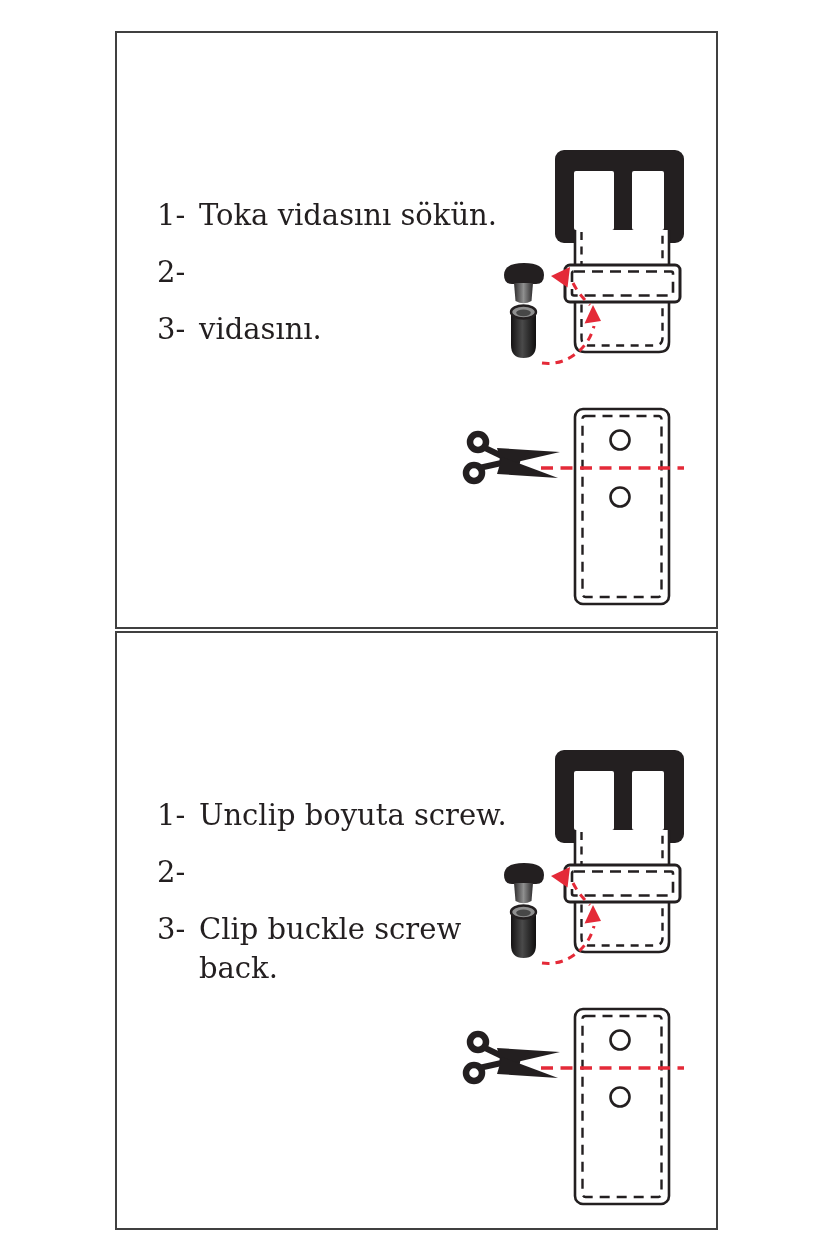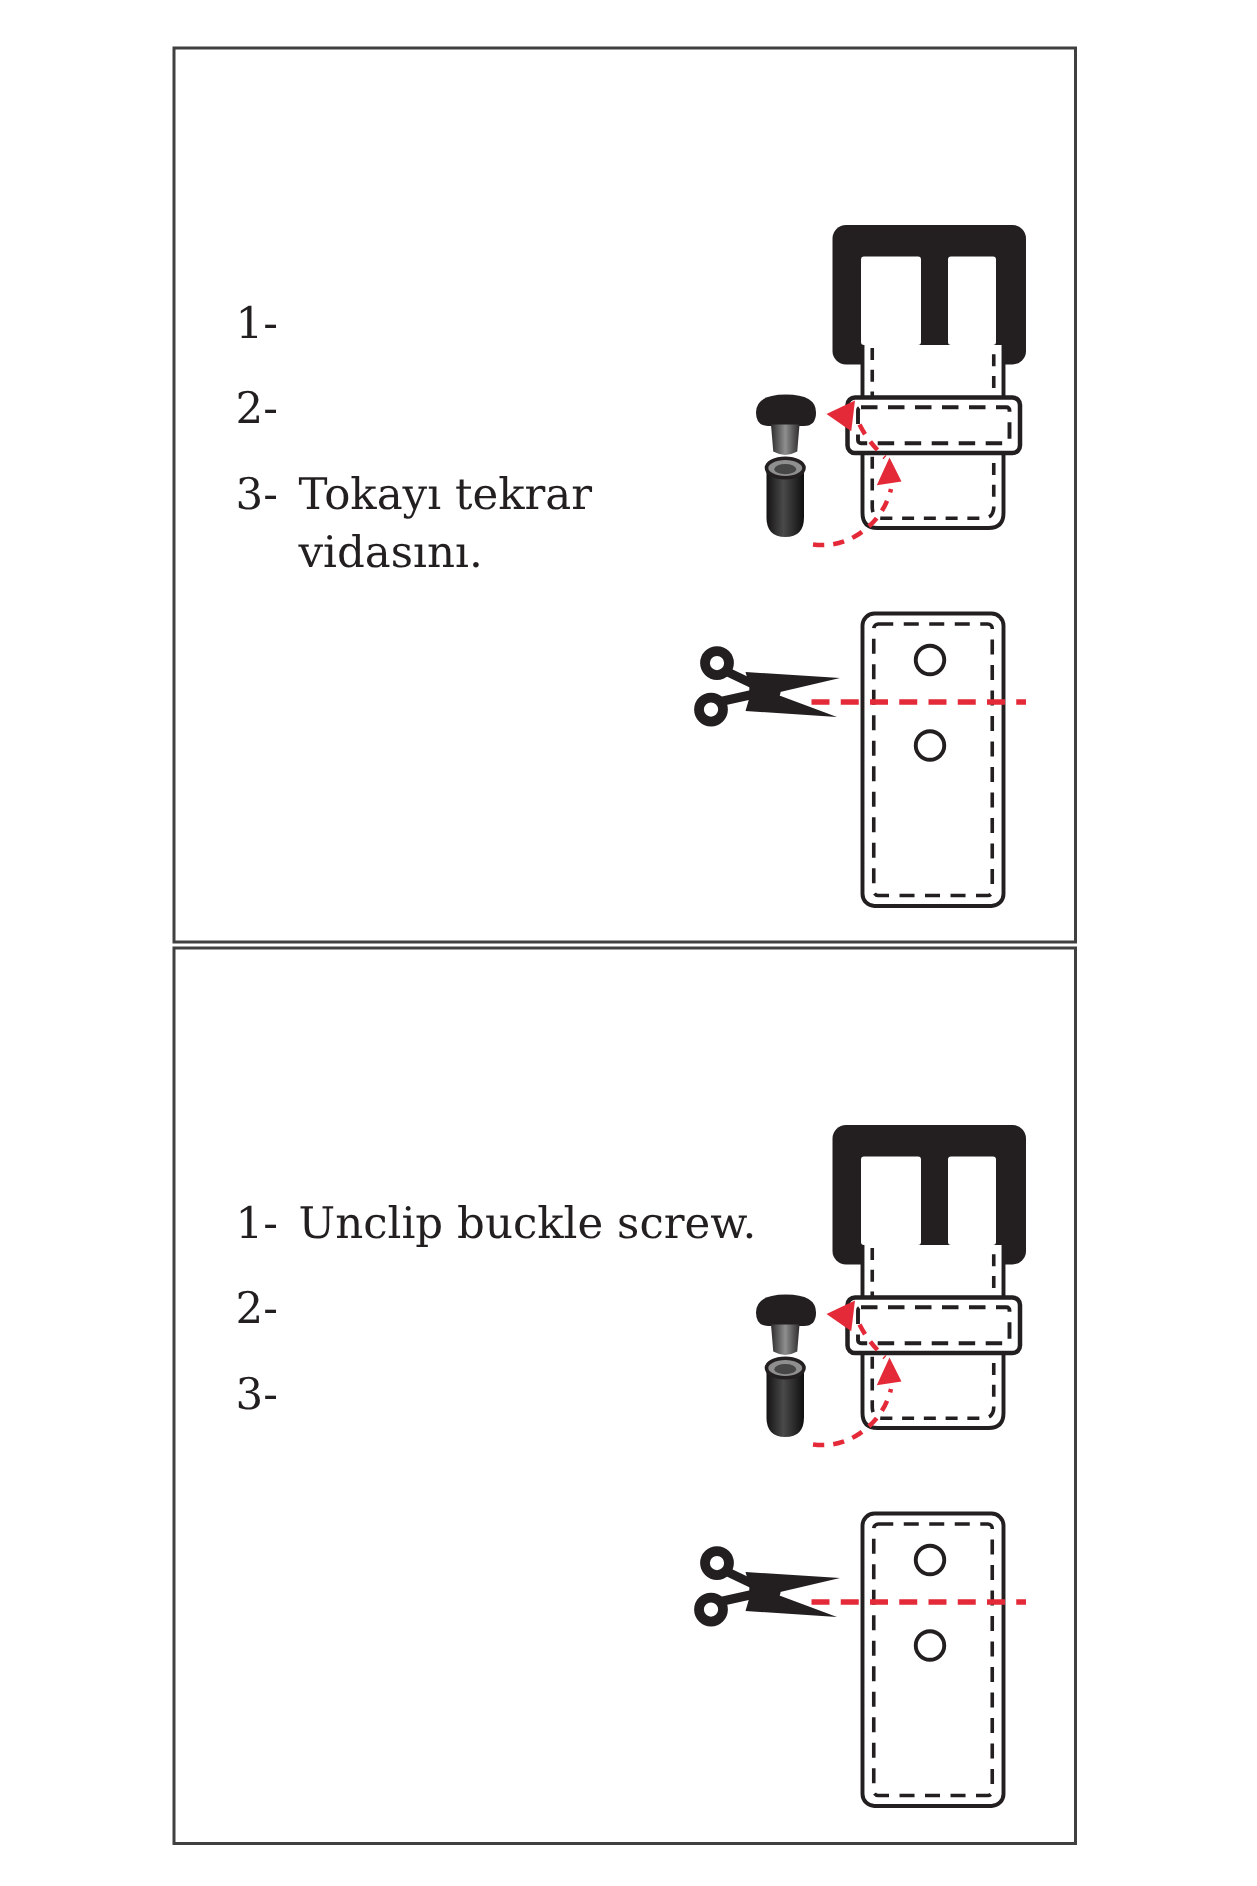--- a/index.html
+++ b/index.html
@@ -86,28 +86,30 @@
 
       <line x1="99" y1="66" x2="242" y2="66" stroke="var(--red,#e42a38)" stroke-width="3.6" stroke-dasharray="12 7.5"></line>
     </symbol>
   </defs>
 </svg>
 
 <div class="panel panel-top">
   <div class="instructions">
       <div class="step">
         <span class="step-num">1-</span>
+        <span class="step-text">
+          <div>Toka vidasını sökün.</div>
+        </span>
       </div>
       <div class="step">
         <span class="step-num">2-</span>
       </div>
       <div class="step">
         <span class="step-num">3-</span>
         <span class="step-text">
-          <div>Tokayı tekrar</div>
           <div>vidasını.</div>
         </span>
       </div>
     </div>
   <div class="buckle-wrap">
     <svg width="200" height="230" viewBox="0 0 200 230">
         <use href="#buckle-sym"></use>
       </svg>
   </div>
   <div class="scissors-wrap">
@@ -115,28 +117,32 @@
         <use href="#scissors-sym"></use>
       </svg>
   </div>
 </div>
 
 <div class="panel panel-bottom">
   <div class="instructions">
       <div class="step">
         <span class="step-num">1-</span>
         <span class="step-text">
-          <div>Unclip buckle screw.</div>
+          <div>Unclip boyuta screw.</div>
         </span>
       </div>
       <div class="step">
         <span class="step-num">2-</span>
       </div>
       <div class="step">
         <span class="step-num">3-</span>
+        <span class="step-text">
+          <div>Clip buckle screw</div>
+          <div>back.</div>
+        </span>
       </div>
     </div>
   <div class="buckle-wrap">
     <svg width="200" height="230" viewBox="0 0 200 230">
         <use href="#buckle-sym"></use>
       </svg>
   </div>
   <div class="scissors-wrap">
     <svg width="250" height="210" viewBox="0 0 250 210">
         <use href="#scissors-sym"></use>

